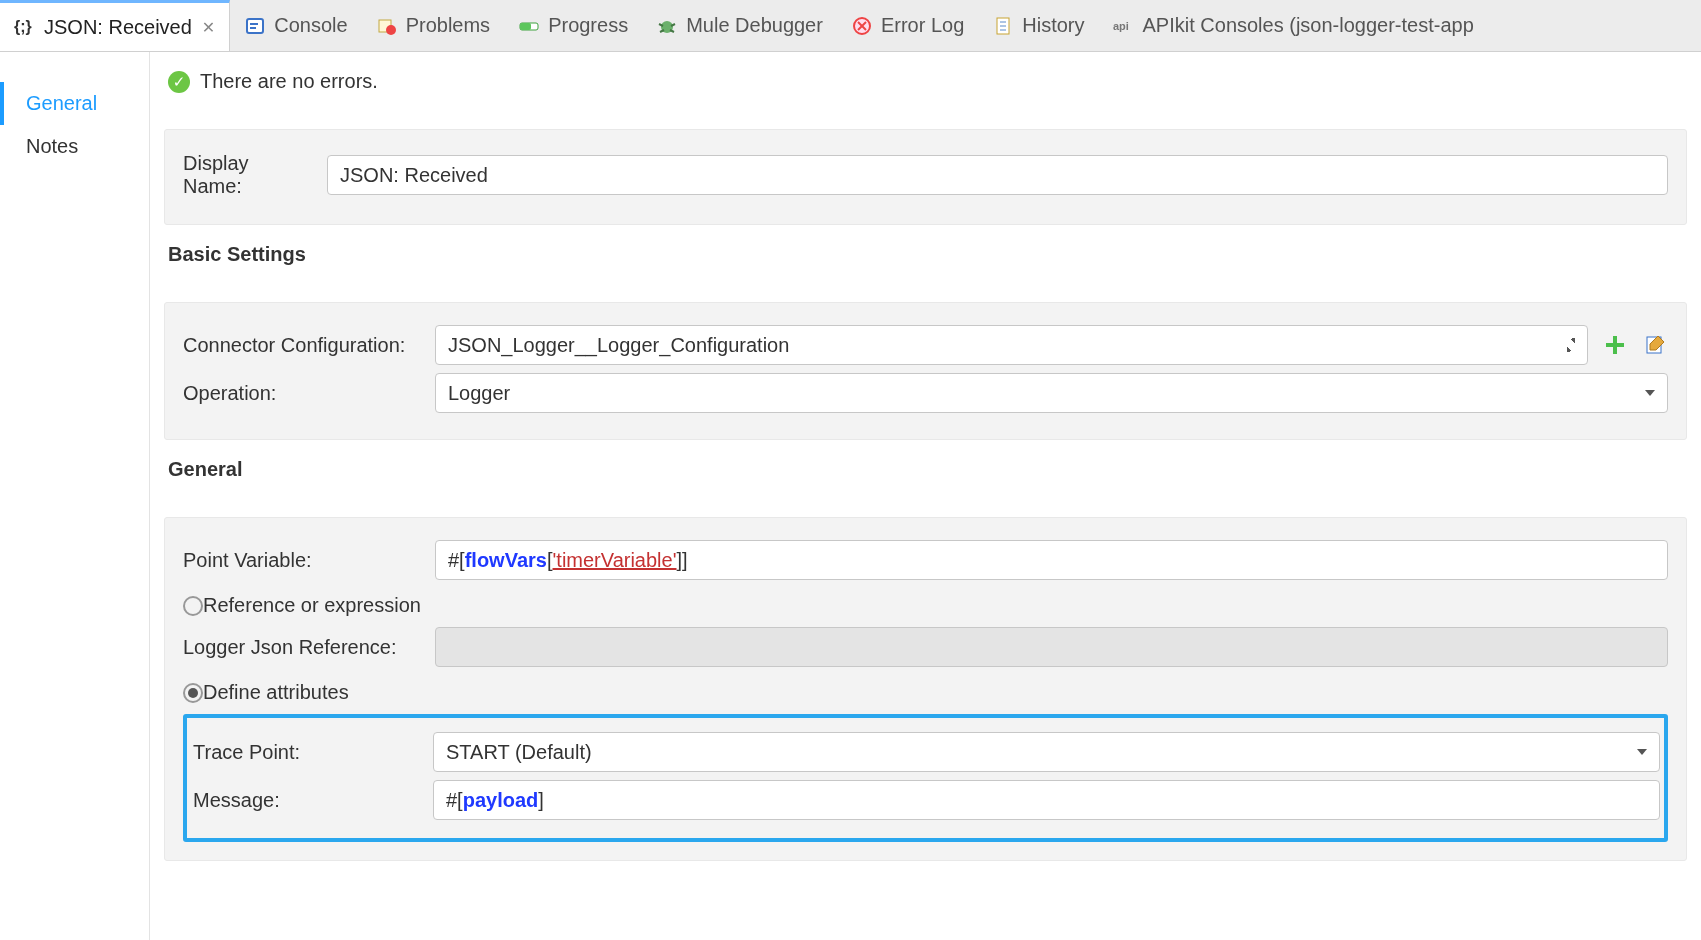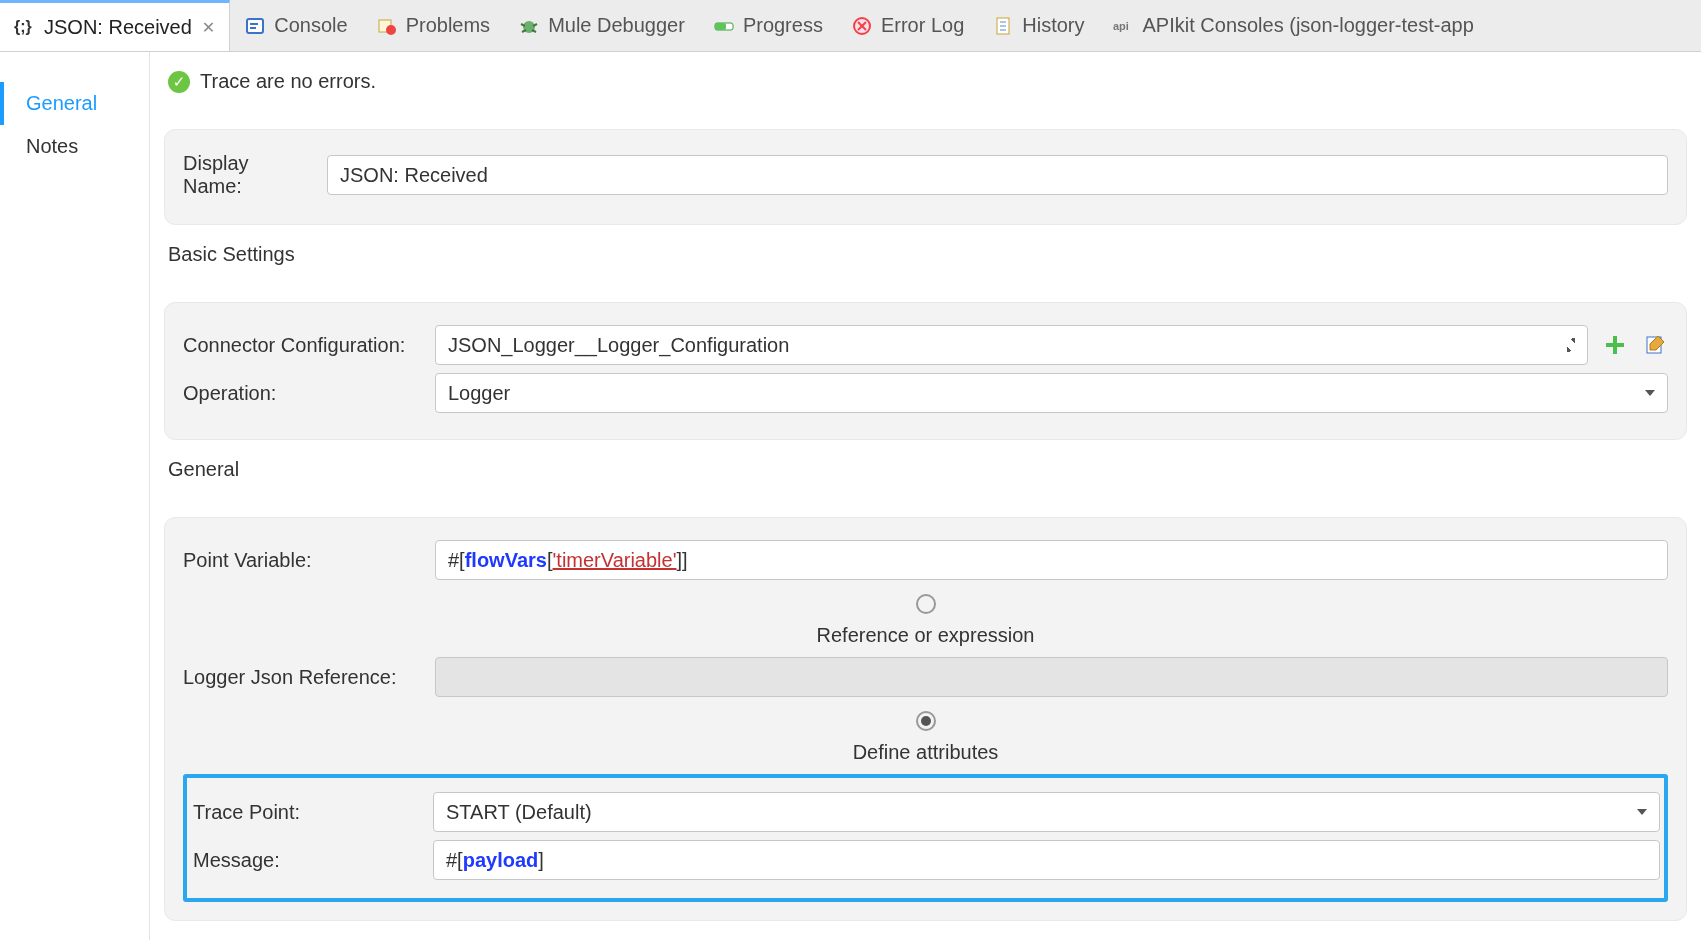--- a/index.html
+++ b/index.html
@@ -75,27 +75,27 @@
   .status-ok {
     width: 22px; height: 22px;
     border-radius: 50%;
     background: #6cc644;
     display: inline-flex; align-items:center; justify-content:center;
     color: #fff; font-size: 15px;
   }
   .section {
     background: #f3f3f3;
     border: 1px solid #e8e8e8;
-    border-radius: 11px;
+    border-radius: 3px;
     padding: 14px 18px 18px 18px;
     margin-bottom: 18px;
     margin-top: 36px;
   }
   .section-title {
-    font-weight: 400;
+    font-weight: 700;
     color: #333;
     margin: 8px 4px 10px 4px;
   }
   .row {
     display: flex;
     align-items: center;
     margin: 8px 0;
     gap: 14px;
   }
   .label {
@@ -135,21 +135,21 @@
     border-left: 5px solid transparent;
     border-right: 5px solid transparent;
     border-top: 6px solid #555;
     transform: translateY(-3px);
   }
   .icon-btn {
     width: 26px; height: 26px;
     display: inline-flex; align-items:center; justify-content:center;
     cursor: pointer;
   }
-  .radio-row { display:flex; align-items:center; gap:10px; margin: 14px 0 10px 0; flex-direction: column; }
+  .radio-row { display:flex; align-items:center; margin: 14px 0 10px 0; }
   .radio {
     width: 20px; height: 20px; border-radius: 50%;
     border: 2px solid #989898; display:inline-flex; align-items:center; justify-content:center;
   }
   .radio.selected::after { content:""; width:10px; height:10px; border-radius:50%; background:#555; }
   .highlight-box {
     border: 4px solid #2aa7ee;
     border-radius: 3px;
     padding: 6px 4px 10px 6px;
     margin-top: 6px;
@@ -193,43 +193,43 @@
           <rect x="2" y="4" width="12" height="12" fill="#fff7d6" stroke="#c2a742"></rect>
           <circle cx="14" cy="14" r="5" fill="#e44"></circle>
         </svg>
     </span>
     <span>Problems</span>
   </div>
 
   <div class="tab">
     <span class="tab-icon">
       <svg width="20" height="20">
+          <rect x="1" y="7" width="18" height="7" rx="2" fill="#fff" stroke="#3ea23e"></rect>
+          <rect x="1" y="7" width="11" height="7" rx="2" fill="#5cc65c"></rect>
+        </svg>
+    </span>
+    <span>Progress</span>
+  </div>
+
+  <div class="tab">
+    <span class="tab-icon">
+      <svg width="20" height="20">
           <circle cx="10" cy="11" r="6" fill="#6bb06b"></circle>
           <line x1="2" y1="8" x2="6" y2="10" stroke="#447744" stroke-width="2"></line>
           <line x1="18" y1="8" x2="14" y2="10" stroke="#447744" stroke-width="2"></line>
           <line x1="3" y1="16" x2="7" y2="14" stroke="#447744" stroke-width="2"></line>
           <line x1="17" y1="16" x2="13" y2="14" stroke="#447744" stroke-width="2"></line>
         </svg>
     </span>
     <span>Mule Debugger</span>
   </div>
 
   <div class="tab">
     <span class="tab-icon">
       <svg width="20" height="20">
-          <rect x="1" y="7" width="18" height="7" rx="2" fill="#fff" stroke="#3ea23e"></rect>
-          <rect x="1" y="7" width="11" height="7" rx="2" fill="#5cc65c"></rect>
-        </svg>
-    </span>
-    <span>Progress</span>
-  </div>
-
-  <div class="tab">
-    <span class="tab-icon">
-      <svg width="20" height="20">
           <circle cx="10" cy="10" r="8" fill="#fde" stroke="#e44" stroke-width="2"></circle>
           <line x1="6" y1="6" x2="14" y2="14" stroke="#e44" stroke-width="2"></line>
           <line x1="14" y1="6" x2="6" y2="14" stroke="#e44" stroke-width="2"></line>
         </svg>
     </span>
     <span>Error Log</span>
   </div>
 
   <div class="tab">
     <span class="tab-icon">
@@ -256,21 +256,21 @@
 <div class="body">
   <div class="sidebar">
     <div class="side-item active">General</div>
     <div class="side-item">Notes</div>
   </div>
 
   <div class="main">
 
     <div class="status-row">
       <span class="status-ok">✓</span>
-      <span>Trace are no errors.</span>
+      <span>There are no errors.</span>
     </div>
 
     <div class="section">
       <div class="row">
         <div class="label label-sm">Display Name:</div>
         <div class="input">JSON: Received</div>
       </div>
     </div>
 
     <div class="section-title">Basic Settings</div>

